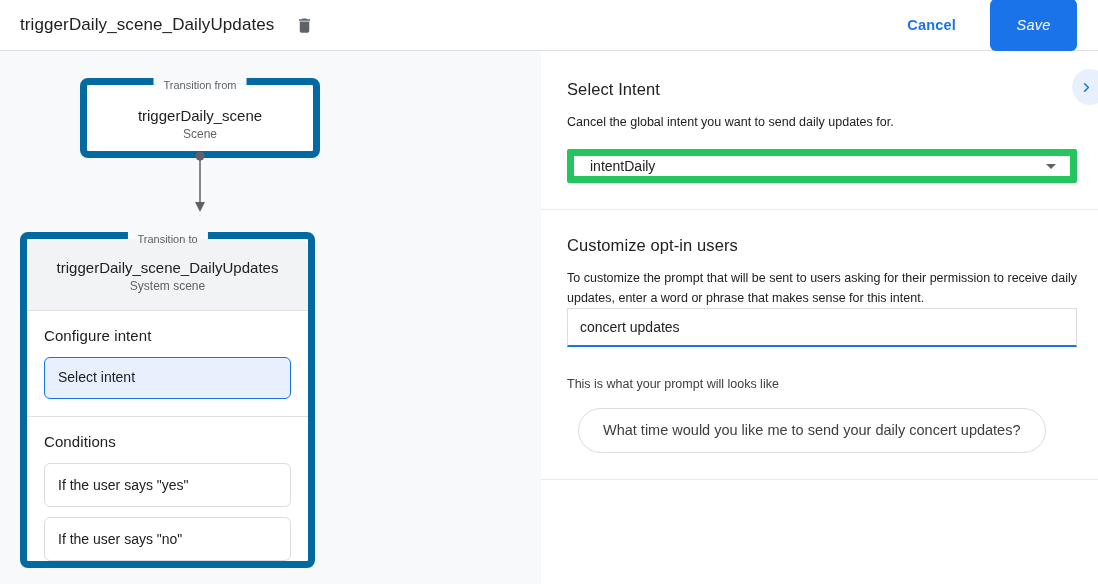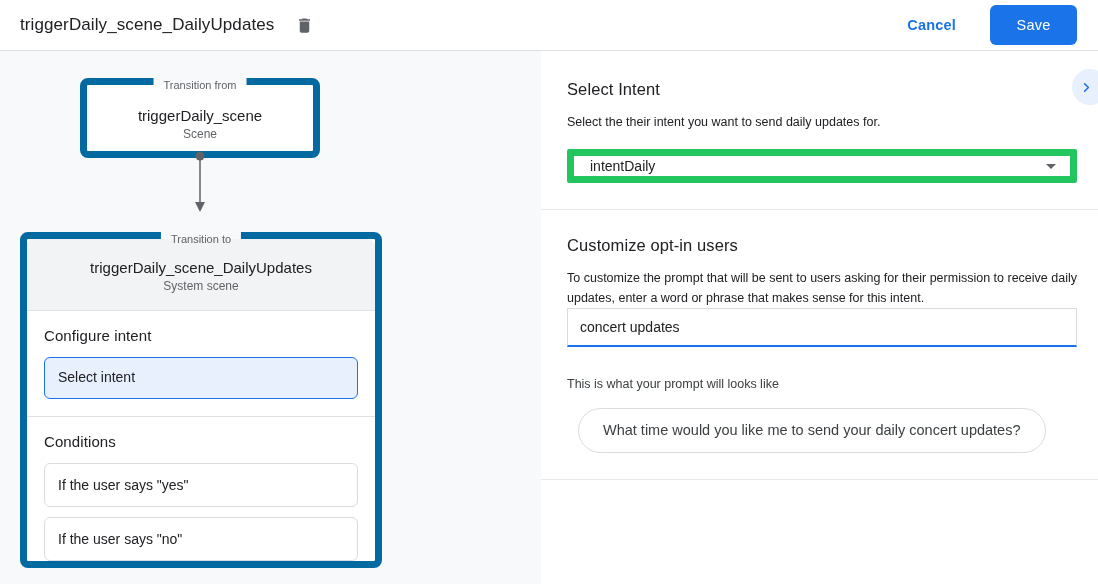--- a/index.html
+++ b/index.html
@@ -27,25 +27,26 @@
     display: flex; align-items: center; justify-content: center;
   }
   .topbar-spacer { flex: 1; }
   .cancel-btn {
     border: none; background: transparent; cursor: pointer;
     color: #1a73e8; font-size: 14.5px; font-weight: 700;
     font-family: inherit;
     margin-right: 34px; letter-spacing: .2px;
   }
   .save-btn {
-    width: 87px; height: 40px;
+    width: 87px; height: 52px;
     background: #1a73e8; color: #fff;
     border: none; border-radius: 6px; cursor: pointer;
     font-size: 14.5px; font-weight: 500; font-family: inherit;
     letter-spacing: .2px;
+    font-style: italic;
   }
 
   
   .main { display: flex; height: 533px; }
   .left-panel {
     width: 541px; flex: 0 0 541px;
     background: #f8f9fa;
     position: relative;
   }
   .right-panel {
@@ -79,21 +80,21 @@
     width: 240px; height: 80px;
     text-align: center;
   }
   .from-box .scene-name { margin-top: 22px; font-size: 15px; color: #202124; }
   .from-box .scene-type { margin-top: 3px; font-size: 12px; color: #5f6368; }
 
   .connector { position: absolute; left: 191px; top: 100px; }
 
   .to-card {
     left: 20px; top: 181px;
-    width: 362px; height: 336px;
+    width: 295px; height: 336px;
   }
   .to-card-header {
     height: 72px;
     background: #f1f3f4;
     border-bottom: 1px solid #dfe1e5;
     border-radius: 7px 7px 0 0;
     text-align: center;
   }
   .to-card-header .scene-name { padding-top: 20px; font-size: 15px; color: #202124; }
   .to-card-header .scene-type { margin-top: 3px; font-size: 12px; color: #5f6368; }
@@ -249,21 +250,21 @@
     <button class="panel-chevron-btn">
       <span style="display:flex;">
         <svg width="15" height="15" viewBox="0 0 24 24" fill="none" stroke="#1a73e8" stroke-width="2.6" stroke-linecap="round" stroke-linejoin="round">
             <path d="M9 6l6 6-6 6"></path>
           </svg>
       </span>
     </button>
 
     <div class="rp-section sectionA">
       <h2>Select Intent</h2>
-      <div class="rp-desc">Select the their intent you want to send daily updates for.</div>
+      <div class="rp-desc">Cancel the global intent you want to send daily updates for.</div>
       <div class="intent-select">
         <span>intentDaily</span>
         <span class="grow"></span>
         <span class="dd-arrow"></span>
       </div>
     </div>
 
     <hr class="rp-divider">
 
     <div class="rp-section sectionB">

